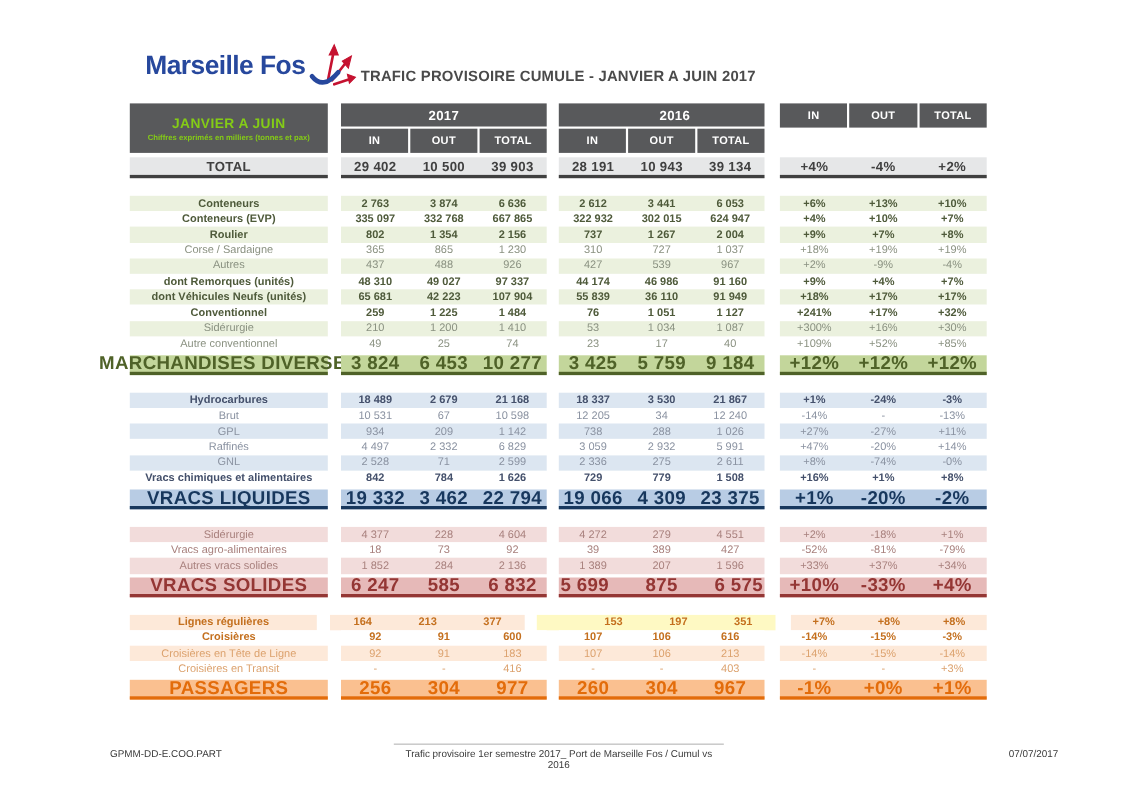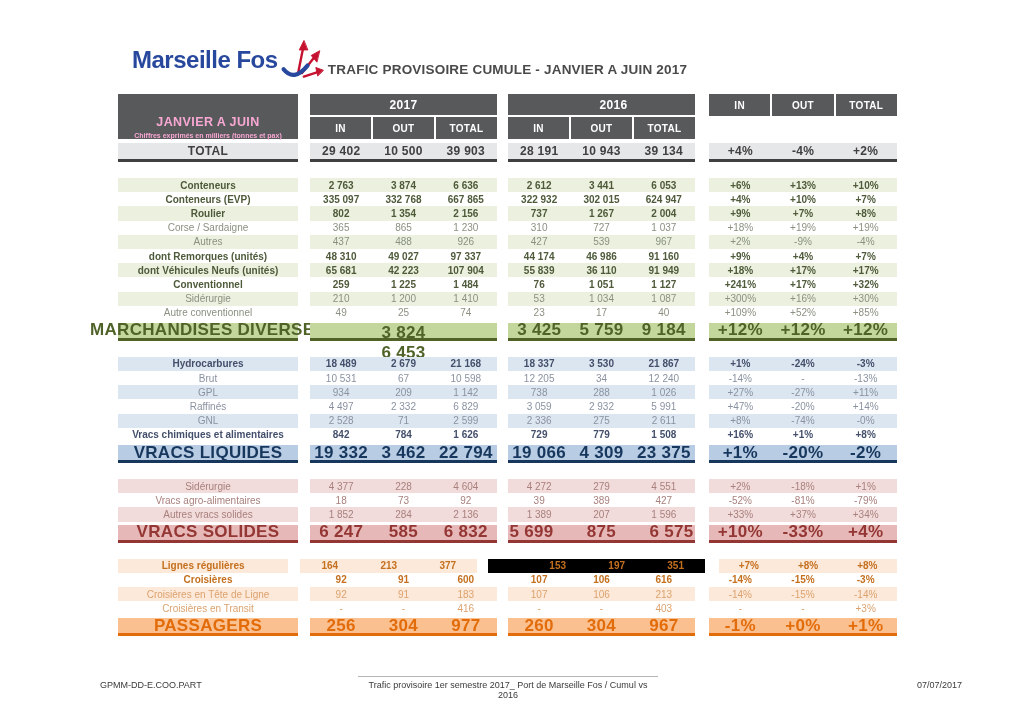--- a/index.html
+++ b/index.html
@@ -7,21 +7,21 @@
 
   
   .logo{position:absolute;left:132px;top:38px;display:flex;align-items:flex-start;}
   .logo-text{font-size:24px;font-weight:bold;letter-spacing:-0.5px;margin-top:8px;}
   .logo svg{margin-left:1px;}
   .title{position:absolute;left:118px;top:62px;width:779px;text-align:center;font-size:13.5px;font-weight:bold;color:#4a4a4a;letter-spacing:0.2px;}
 
   
   .tablewrap{position:absolute;left:118px;top:94px;width:779px;}
   .thead{display:flex;}
-  .lhead{width:180px;height:45px;display:flex;flex-direction:column;align-items:center;justify-content:flex-end;color:#f9a8d4;}
+  .lhead{width:180px;height:45px;display:flex;flex-direction:column;align-items:center;justify-content:center;color:#84cc16;}
   .lhead-title{font-size:12.5px;font-weight:bold;letter-spacing:0.4px;}
   .lhead-sub{font-size:7px;font-weight:bold;margin-top:3px;white-space:nowrap;}
   .b1{width:187px;margin-left:12px;}
   .b2{width:187px;margin-left:11px;}
   .b3{width:188px;margin-left:14px;}
   .ghead{display:flex;flex-direction:column;}
   .gbox{height:21px;margin-bottom:2px;display:flex;align-items:center;justify-content:center;color:#fff;font-weight:bold;font-size:12px;letter-spacing:0.3px;}
   .subrow{display:flex;height:22px;}
   .sbox{flex:1;display:flex;align-items:center;justify-content:center;color:#fff;font-weight:bold;font-size:10px;letter-spacing:0.3px;}
   .sbox + .sbox{margin-left:2px;}
@@ -289,21 +289,21 @@
             <div class="vcell">40</div>
           </div>
           <div class="blk b3" style="background: rgb(255, 255, 255); color: rgb(138, 145, 129);">
             <div class="vcell">+109%</div>
             <div class="vcell">+52%</div>
             <div class="vcell">+85%</div>
           </div>
         </div>
         <div class="trow ttl">
           <div class="lcell" style="background: rgb(195, 214, 155); color: rgb(79, 98, 40); font-weight: bold; border-bottom: 3px solid rgb(79, 98, 40);">MARCHANDISES DIVERSES</div>
-          <div class="blk b1" style="background: rgb(195, 214, 155); color: rgb(79, 98, 40); font-weight: bold; border-bottom: 3px solid rgb(79, 98, 40); flex-direction: column;">
+          <div class="blk b1" style="background: rgb(195, 214, 155); color: rgb(79, 98, 40); font-weight: bold; border-bottom: 3px solid rgb(79, 98, 40);">
             <div class="vcell">3 824</div>
             <div class="vcell">6 453</div>
             <div class="vcell">10 277</div>
           </div>
           <div class="blk b2" style="background: rgb(195, 214, 155); color: rgb(79, 98, 40); font-weight: bold; border-bottom: 3px solid rgb(79, 98, 40);">
             <div class="vcell">3 425</div>
             <div class="vcell">5 759</div>
             <div class="vcell">9 184</div>
           </div>
           <div class="blk b3" style="background: rgb(195, 214, 155); color: rgb(79, 98, 40); font-weight: bold; border-bottom: 3px solid rgb(79, 98, 40);">
@@ -513,21 +513,21 @@
           </div>
         </div>
         <div class="sgap"></div>
         <div class="trow">
           <div class="lcell" style="background: rgb(253, 233, 217); color: rgb(196, 112, 31); font-weight: bold;">Lignes régulières</div>
           <div class="blk b1" style="background: rgb(253, 233, 217); color: rgb(196, 112, 31); font-weight: bold;">
             <div class="vcell">164</div>
             <div class="vcell">213</div>
             <div class="vcell">377</div>
           </div>
-          <div class="blk b2" style="background: #000000; color: rgb(196, 112, 31); font-weight: bold; padding-left: 40px;">
+          <div class="blk b2" style="background: #fef9c3; color: rgb(196, 112, 31); font-weight: bold; padding-left: 40px;">
             <div class="vcell">153</div>
             <div class="vcell">197</div>
             <div class="vcell">351</div>
           </div>
           <div class="blk b3" style="background: rgb(253, 233, 217); color: rgb(196, 112, 31); font-weight: bold;">
             <div class="vcell">+7%</div>
             <div class="vcell">+8%</div>
             <div class="vcell">+8%</div>
           </div>
         </div>

